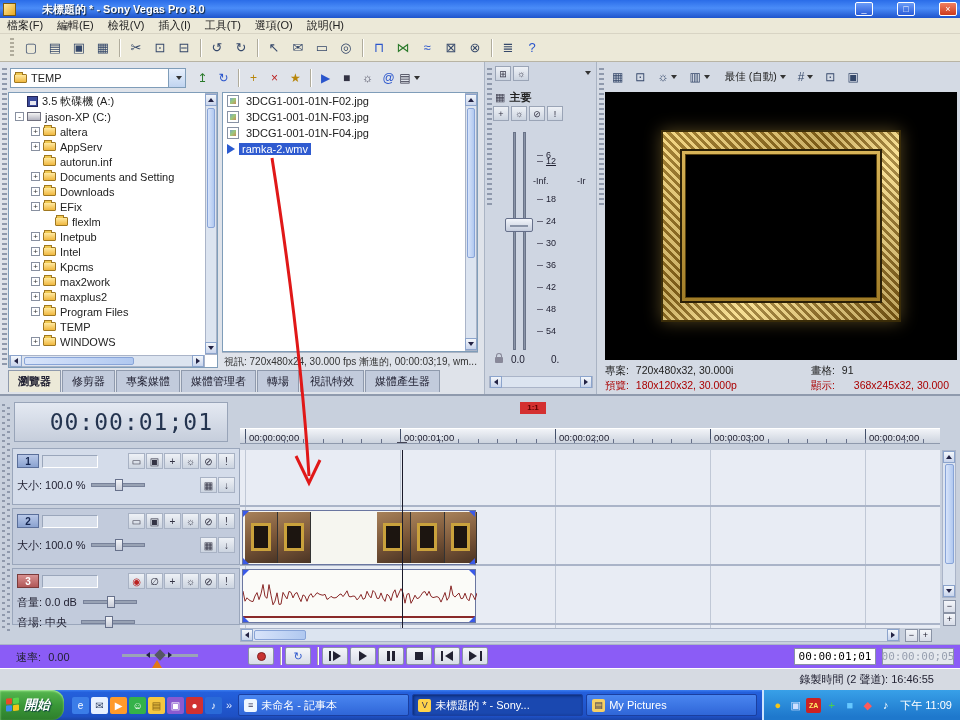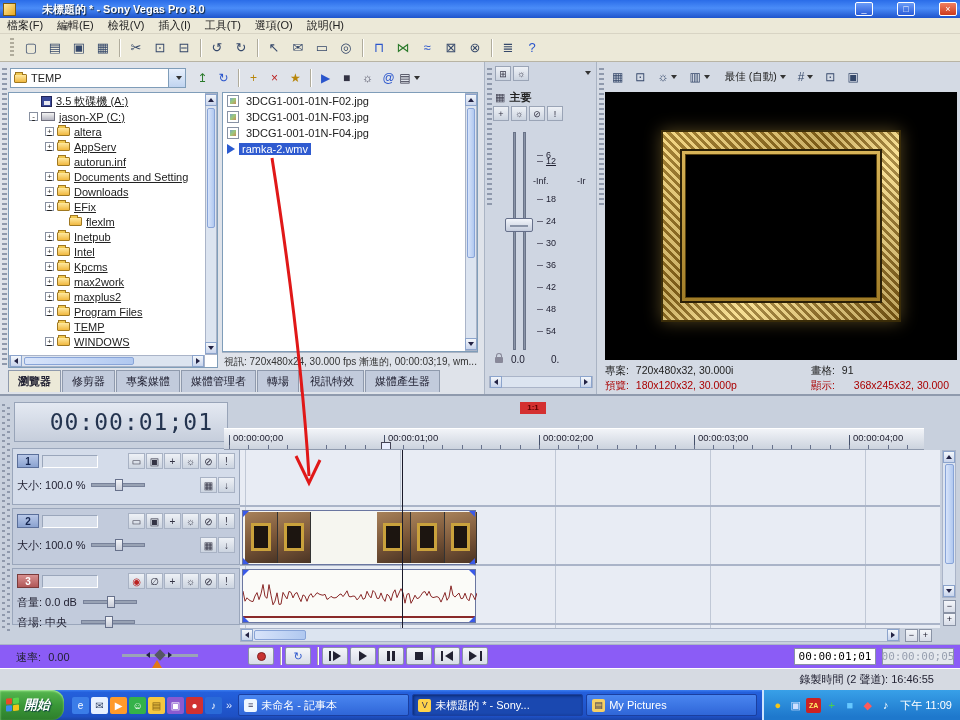--- a/index.html
+++ b/index.html
@@ -33,21 +33,21 @@
 
   
   #explorer { position:absolute; left:0; top:0; width:484px; height:332px; background:#dfe3ea; }
   #exp-toolbar { position:absolute; left:10px; top:5px; width:468px; height:22px; display:flex; align-items:center; }
   #exp-combo { width:176px; height:20px; background:#fff; border:1px solid #7f9db9; display:flex; align-items:center; padding-left:3px; margin-right:6px; }
   #exp-combo .tlabel { flex:1; font-size:11px; }
   #combo-arrow-btn { width:17px; height:18px; background:linear-gradient(#e8f0fc,#c0d4f0); border-left:1px solid #7f9db9; display:flex; align-items:center; justify-content:center; }
   .xbtn { width:21px; height:20px; display:flex; align-items:center; justify-content:center; border:1px solid transparent; border-radius:2px; }
   .xbtn .glyph { font-size:12px; }
   #tree-panel { position:absolute; left:8px; top:30px; width:210px; height:276px; background:#fff; border:1px solid #7f9db9; }
-  #tree-list { position:absolute; left:18px; top:1px; width:171px; height:262px; overflow:hidden;text-decoration:underline; }
+  #tree-list { position:absolute; left:4px; top:1px; width:171px; height:262px; overflow:hidden; }
   .tree-row { height:15px; display:flex; align-items:center; white-space:nowrap; }
   .expbox { width:9px; height:9px; border:1px solid #8890a0; background:#fff; font-size:8px; line-height:7px; text-align:center; color:#333; margin-right:3px; flex:none; }
   .expspacer { width:12px; flex:none; }
   .ico { display:inline-block; flex:none; margin-right:4px; }
   .ico-folder { width:13px; height:9px; background:linear-gradient(#ffe9a0,#f0b840); border:1px solid #a07820; border-radius:1px; position:relative; }
   .ico-folder::before { content:""; position:absolute; top:-3px; left:0; width:6px; height:2px; background:#f0c850; border:1px solid #a07820; border-bottom:none; }
   .ico-drive { width:14px; height:9px; background:linear-gradient(#f4f4f4,#b4b4c0); border:1px solid #70707e; }
   .ico-floppy { width:11px; height:11px; background:#3a4a9a; border:1px solid #22255a; position:relative; }
   .ico-floppy::before { content:""; position:absolute; left:2px; bottom:1px; width:6px; height:4px; background:#e8e8f0; }
   .tlabel { font-size:11px; }
@@ -129,21 +129,21 @@
   .th-btns { display:flex; margin-left:auto; }
   .thbtn { width:17px; height:16px; display:flex; align-items:center; justify-content:center; border:1px solid #a8b2c4; background:linear-gradient(#eef1f6,#ccd4e0); margin-left:1px; }
   .thbtn .glyph { font-size:10px; color:#334; }
   .plabel { font-size:11px; color:#223; margin-right:3px; }
   .pvalue { font-size:11px; color:#223; margin-right:6px; }
   .hslider { position:relative; width:54px; height:4px; background:#98a2b4; border:1px solid #78829a; flex:none; }
   .hslider .knob { position:absolute; top:-5px; width:8px; height:12px; background:linear-gradient(#f2f4f8,#c8ccd8); border:1px solid #66708a; }
 
   
   #marker-strip { position:absolute; left:240px; top:0; width:700px; height:32px; background:#c8d0dd; }
-  #ruler { position:absolute; left:224px; top:32px; width:700px; height:22px; background:linear-gradient(#f2f4f8,#ccd3de); border-top:1px solid #fff; border-bottom:1px solid #8f9aad; overflow:hidden; }
+  #ruler { position:absolute; left:240px; top:32px; width:700px; height:16px; background:linear-gradient(#f2f4f8,#ccd3de); border-top:1px solid #fff; border-bottom:1px solid #8f9aad; overflow:hidden; }
   .rlabel { position:absolute; top:3px; font-size:9.5px; color:#223; }
   .rtick { position:absolute; bottom:0; width:1px; height:4px; background:#66708a; }
   .rtick-major { position:absolute; bottom:0; width:1px; height:14px; background:#44506a; }
   #tracks-area { position:absolute; left:240px; top:54px; width:700px; height:178px; background:#e8ecf4; overflow:hidden; }
   .trackrow { position:absolute; left:0; width:700px; height:57px; border-bottom:2px solid #aab4c8; }
   .gridline { position:absolute; top:0; width:1px; height:178px; background:#c0c8d6; }
   #cursor-line { position:absolute; left:162px; top:0; width:1px; height:178px; background:#1a1a2a; z-index:6; }
   #cursor-head { position:absolute; left:157px; top:13px; width:10px; height:8px; background:#e8eeff; border:1px solid #445; z-index:6; }
   .event { position:absolute; left:2px; width:234px; border:1px solid #6a76a0; background:#f6f6f2; }
   .event .corner { position:absolute; width:0; height:0; }

